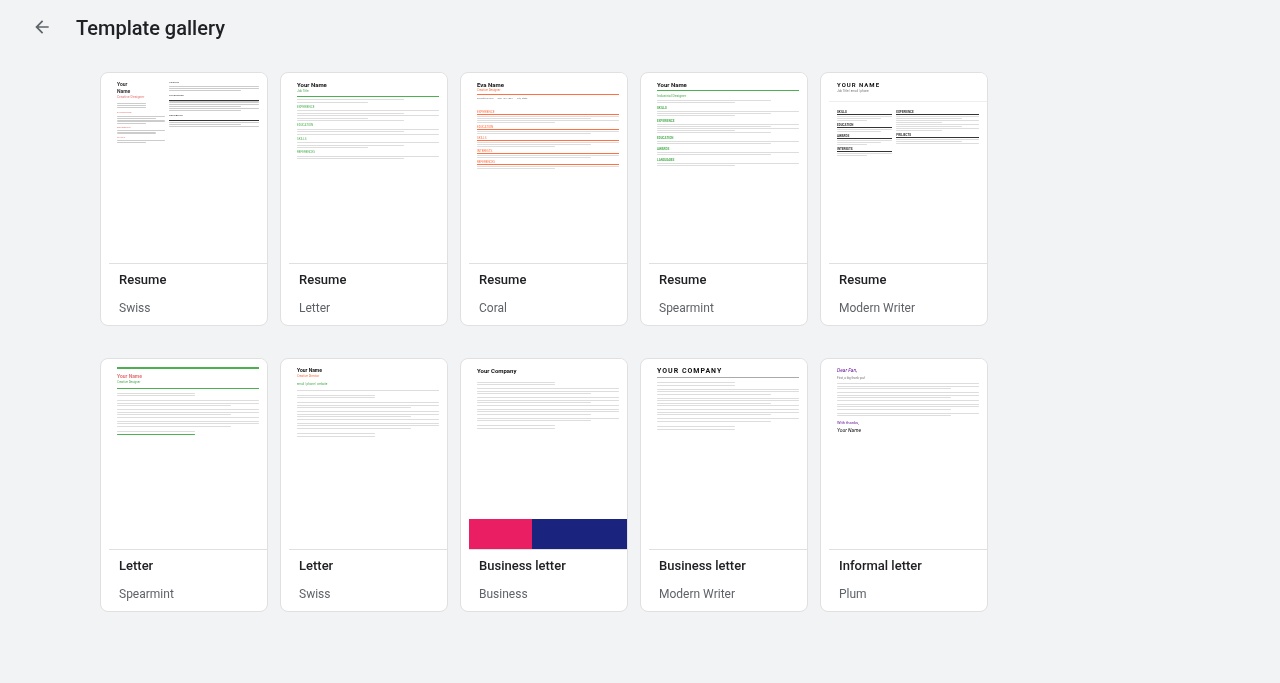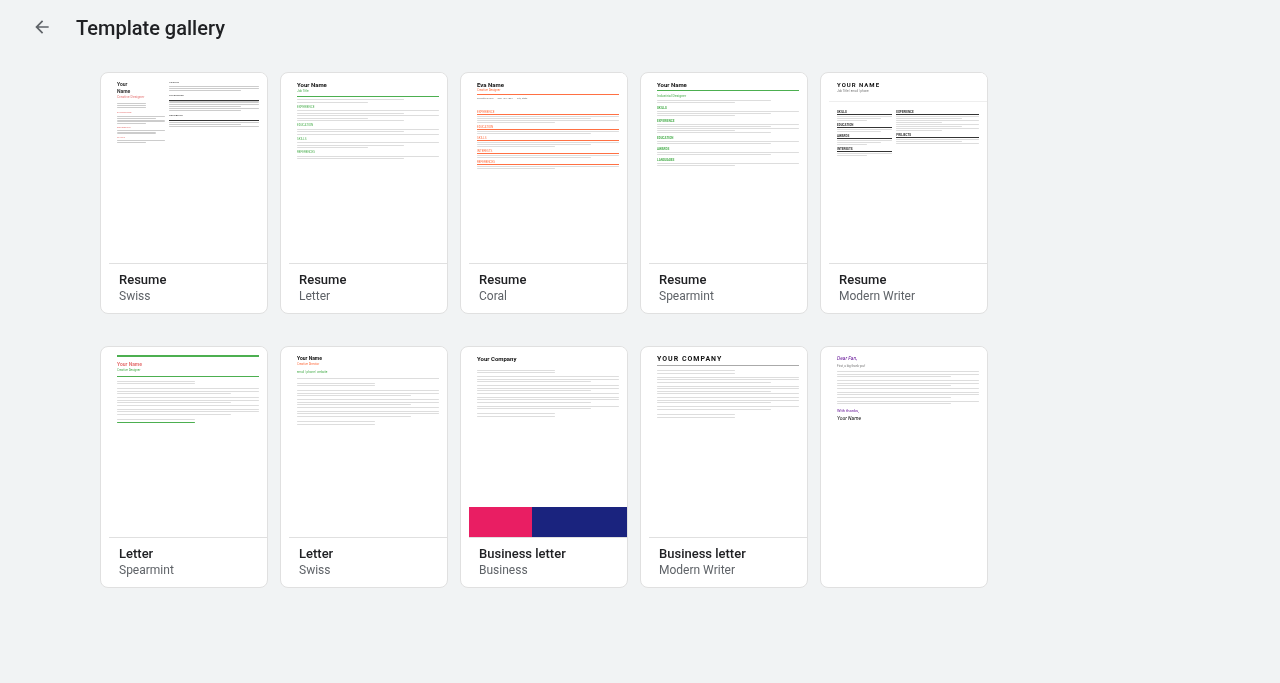--- a/index.html
+++ b/index.html
@@ -99,21 +99,21 @@
 
     .template-name {
       font-size: 13px;
       font-weight: 500;
       color: #202124;
     }
 
     .template-subtitle {
       font-size: 12px;
       color: #5f6368;
-      margin-top: 2px;
+      margin-top: 14px;
     }
 
     
     .resume-swiss {
       padding: 8px;
       font-size: 3px;
       line-height: 1.4;
     }
     .resume-swiss .name-text {
       font-size: 5px;
@@ -847,18 +847,22 @@
             <div class="line full"></div>
             <div class="line full"></div>
             <div class="line medium"></div>
             <div style="margin-top:3px;"></div>
             <div class="line full"></div>
             <div class="line medium"></div>
             <div class="sign-off">With thanks,</div>
             <div class="signature">Your Name</div>
           </div>
         </div>
+        <div class="template-info">
+          <div class="template-name">Informal letter</div>
+          <div class="template-subtitle">Plum</div>
+        </div>
       </div>
 
     </div>
   </div>
 
 </div>
 
 </body></html>

